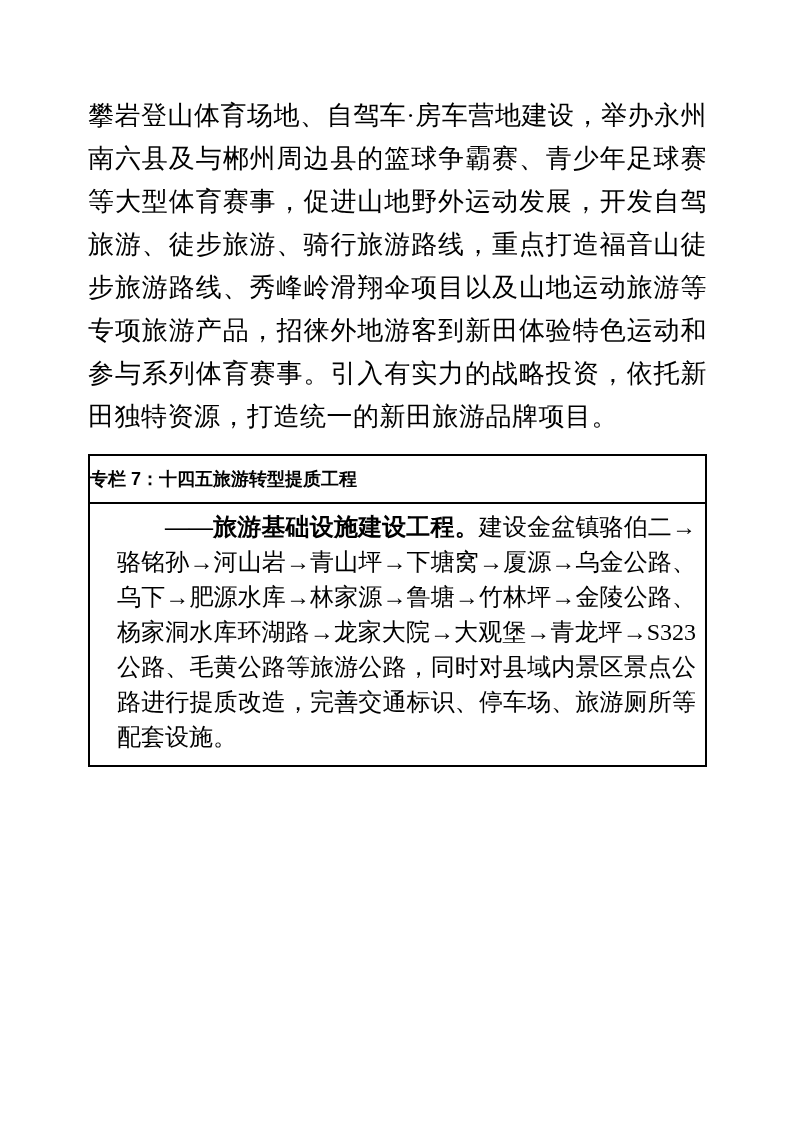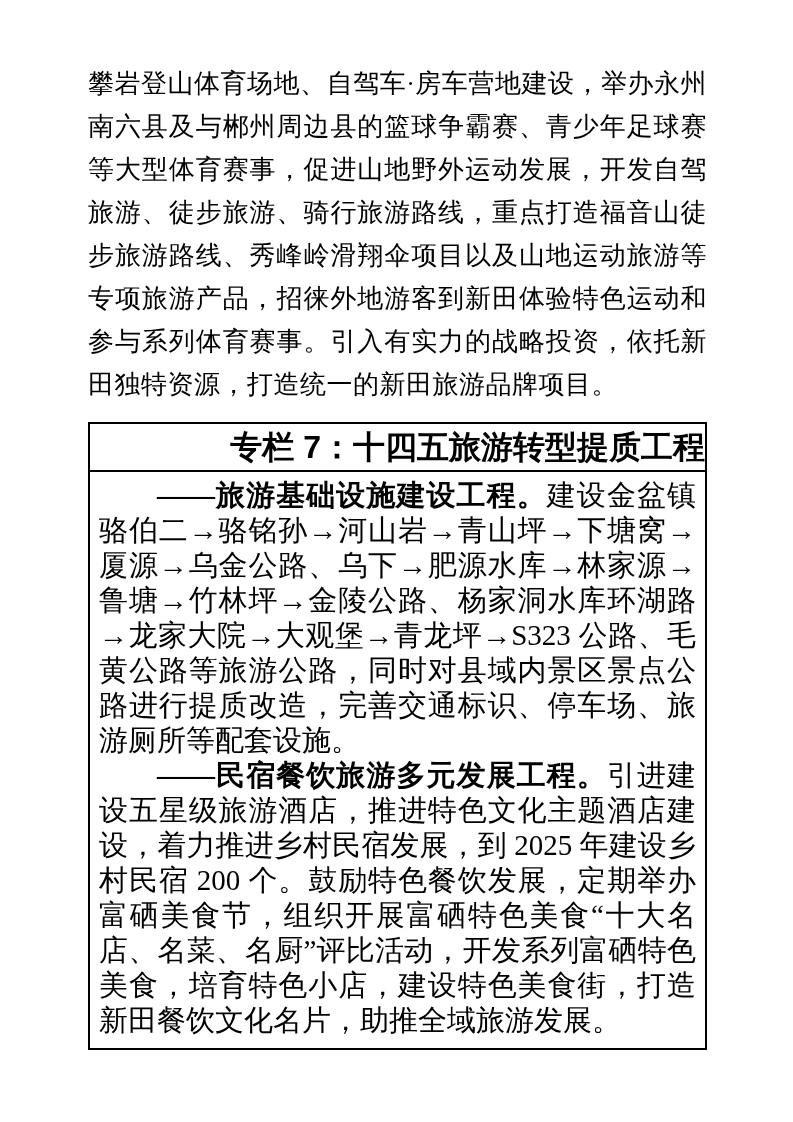--- a/index.html
+++ b/index.html
@@ -7,47 +7,48 @@
   body {
     width: 793px;
     height: 1122px;
     margin: 0 auto;
     position: relative;
     color: #000;
     font-family: "Liberation Serif", "DejaVu Serif", serif;
     overflow: hidden;
   }
   .content {
-    padding: 62px 86px 0 88px;
+    padding: 94px 86px 0 88px;
   }
   .para {
     font-size: 26px;
     line-height: 43px;
     text-align: justify;
     text-justify: inter-character;
     letter-spacing: 0.5px;
   }
   .feature-box {
     margin-top: 16px;
     border: 2px solid #000;
   }
   .box-title {
-    text-align: right;
+    text-align: left;
     font-family: "Liberation Sans", "DejaVu Sans", sans-serif;
     font-weight: bold;
-    font-size: 32px;
+    font-size: 18px;
     line-height: 46px;
     border-bottom: 2px solid #000;
   }
   .box-body {
     padding: 6px 9px 10px 9px;
-    font-size: 29px;
+    font-size: 24px;
     line-height: 35px;
     text-align: justify;
     text-justify: inter-character;
+    margin-left: 18px;
   }
   .box-section {
     text-indent: 2em; 
   }
   .section-heading {
     font-weight: bold;
   }
 </style>
 </head>
 <body>
@@ -57,21 +58,18 @@
   <p class="para">攀岩登山体育场地、自驾车·房车营地建设，举办永州南六县及与郴州周边县的篮球争霸赛、青少年足球赛等大型体育赛事，促进山地野外运动发展，开发自驾旅游、徒步旅游、骑行旅游路线，重点打造福音山徒步旅游路线、秀峰岭滑翔伞项目以及山地运动旅游等专项旅游产品，招徕外地游客到新田体验特色运动和参与系列体育赛事。引入有实力的战略投资，依托新田独特资源，打造统一的新田旅游品牌项目。</p>
 
   <div class="feature-box">
     <div class="box-title">专栏 7：十四五旅游转型提质工程</div>
     <div class="box-body">
 
       <p class="box-section">
         <span class="section-heading">——旅游基础设施建设工程。</span><span>建设金盆镇骆伯二→骆铭孙→河山岩→青山坪→下塘窝→厦源→乌金公路、乌下→肥源水库→林家源→鲁塘→竹林坪→金陵公路、杨家洞水库环湖路→龙家大院→大观堡→青龙坪→S323 公路、毛黄公路等旅游公路，同时对县域内景区景点公路进行提质改造，完善交通标识、停车场、旅游厕所等配套设施。</span>
       </p>
 
-      <p class="box-section">
-        <span class="section-heading">——民宿餐饮旅游多元发展工程。</span><span>引进建设五星级旅游酒店，推进特色文化主题酒店建设，着力推进乡村民宿发展，到 2025 年建设乡村民宿 200 个。鼓励特色餐饮发展，定期举办富硒美食节，组织开展富硒特色美食“十大名店、名菜、名厨”评比活动，开发系列富硒特色美食，培育特色小店，建设特色美食街，打造新田餐饮文化名片，助推全域旅游发展。</span>
-      </p>
 
 
     </div>
   </div>
 
 </div>
 
 </body></html>

